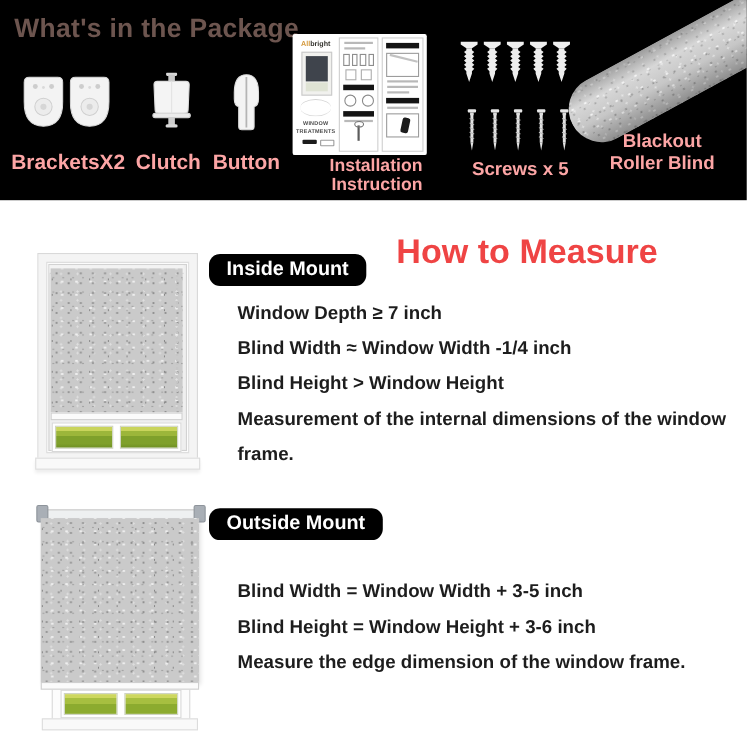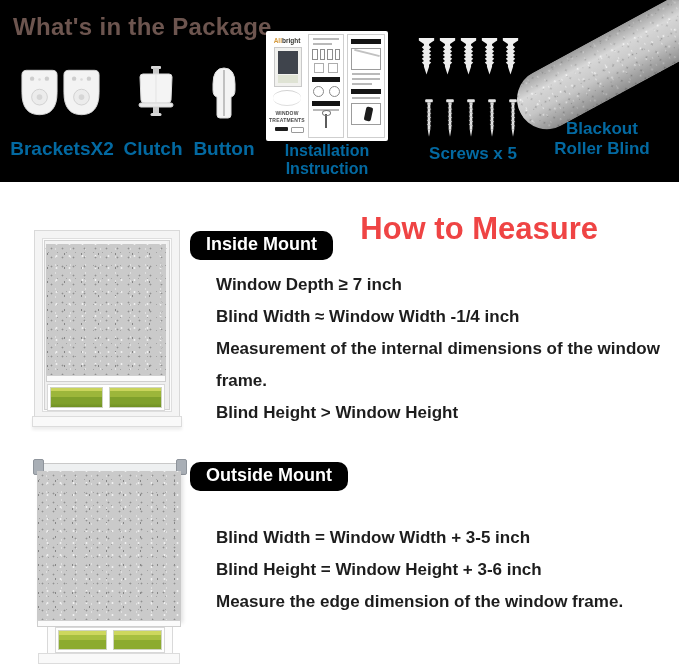--- a/index.html
+++ b/index.html
@@ -3,25 +3,25 @@
 <meta charset="utf-8">
 <style>
   html,body{margin:0;padding:0;background:#fff;}
   .page{position:relative;width:679px;height:667px;background:#fff;overflow:hidden;
         font-family:"Liberation Sans",sans-serif;}
 
   
   .band{position:absolute;left:0;top:0;width:679px;height:182px;background:#000;overflow:hidden;}
   .pkg-title{position:absolute;left:13px;top:13px;font-size:24px;font-weight:bold;
              color:#6d554f;letter-spacing:.3px;}
-  .pkg-label{position:absolute;color:#0369a1;font-weight:bold;text-align:center;font-size:19px;}
+  .pkg-label{position:absolute;color:#fca5a5;font-weight:bold;text-align:center;font-size:19px;}
   #lbl-brackets{left:4px;top:138px;width:116px;}
   #lbl-clutch{left:119px;top:138px;width:68px;}
   #lbl-button{left:188px;top:138px;width:72px;}
-  #lbl-instruction{left:270px;top:142px;width:114px;font-size:16px;line-height:1.12;}
+  #lbl-instruction{left:270px;top:142px;width:114px;font-size:16px;line-height:1.12;text-align:right;}
   #lbl-screws{left:412px;top:144px;width:122px;font-size:17px;}
   #lbl-blind{left:540px;top:119px;width:124px;font-size:17px;line-height:1.15;}
 
   .icon-row{position:absolute;display:flex;}
   #brackets-icons{left:21px;top:69px;gap:5px;}
   #clutch-wrap{left:136px;top:66px;}
   #button-wrap{left:206px;top:64px;}
   #anchors-row{left:418px;top:36px;gap:4px;}
   #screws-row{left:424px;top:97px;gap:11px;}
 
@@ -293,22 +293,22 @@
       <div class="w-pane grass1"></div>
       <div class="w-pane grass1"></div>
     </div>
     <div class="w-sill"></div>
   </div>
 
   <span class="badge" id="badge-inside">Inside Mount</span>
   <div class="specs" id="specs-inside">
     <p>Window Depth ≥ 7 inch</p>
     <p>Blind Width ≈ Window Width -1/4 inch</p>
+    <p>Blind Height &gt; Window Height</p>
     <p>Measurement of the internal dimensions of the window frame.</p>
-    <p>Blind Height &gt; Window Height</p>
   </div>
 
   <div class="win win2">
     <div class="w-frame"></div>
     <div class="w-panes">
       <div class="w-pane grass2"></div>
       <div class="w-pane grass2"></div>
     </div>
     <div class="w-sill"></div>
     <div class="w-bar"></div>

